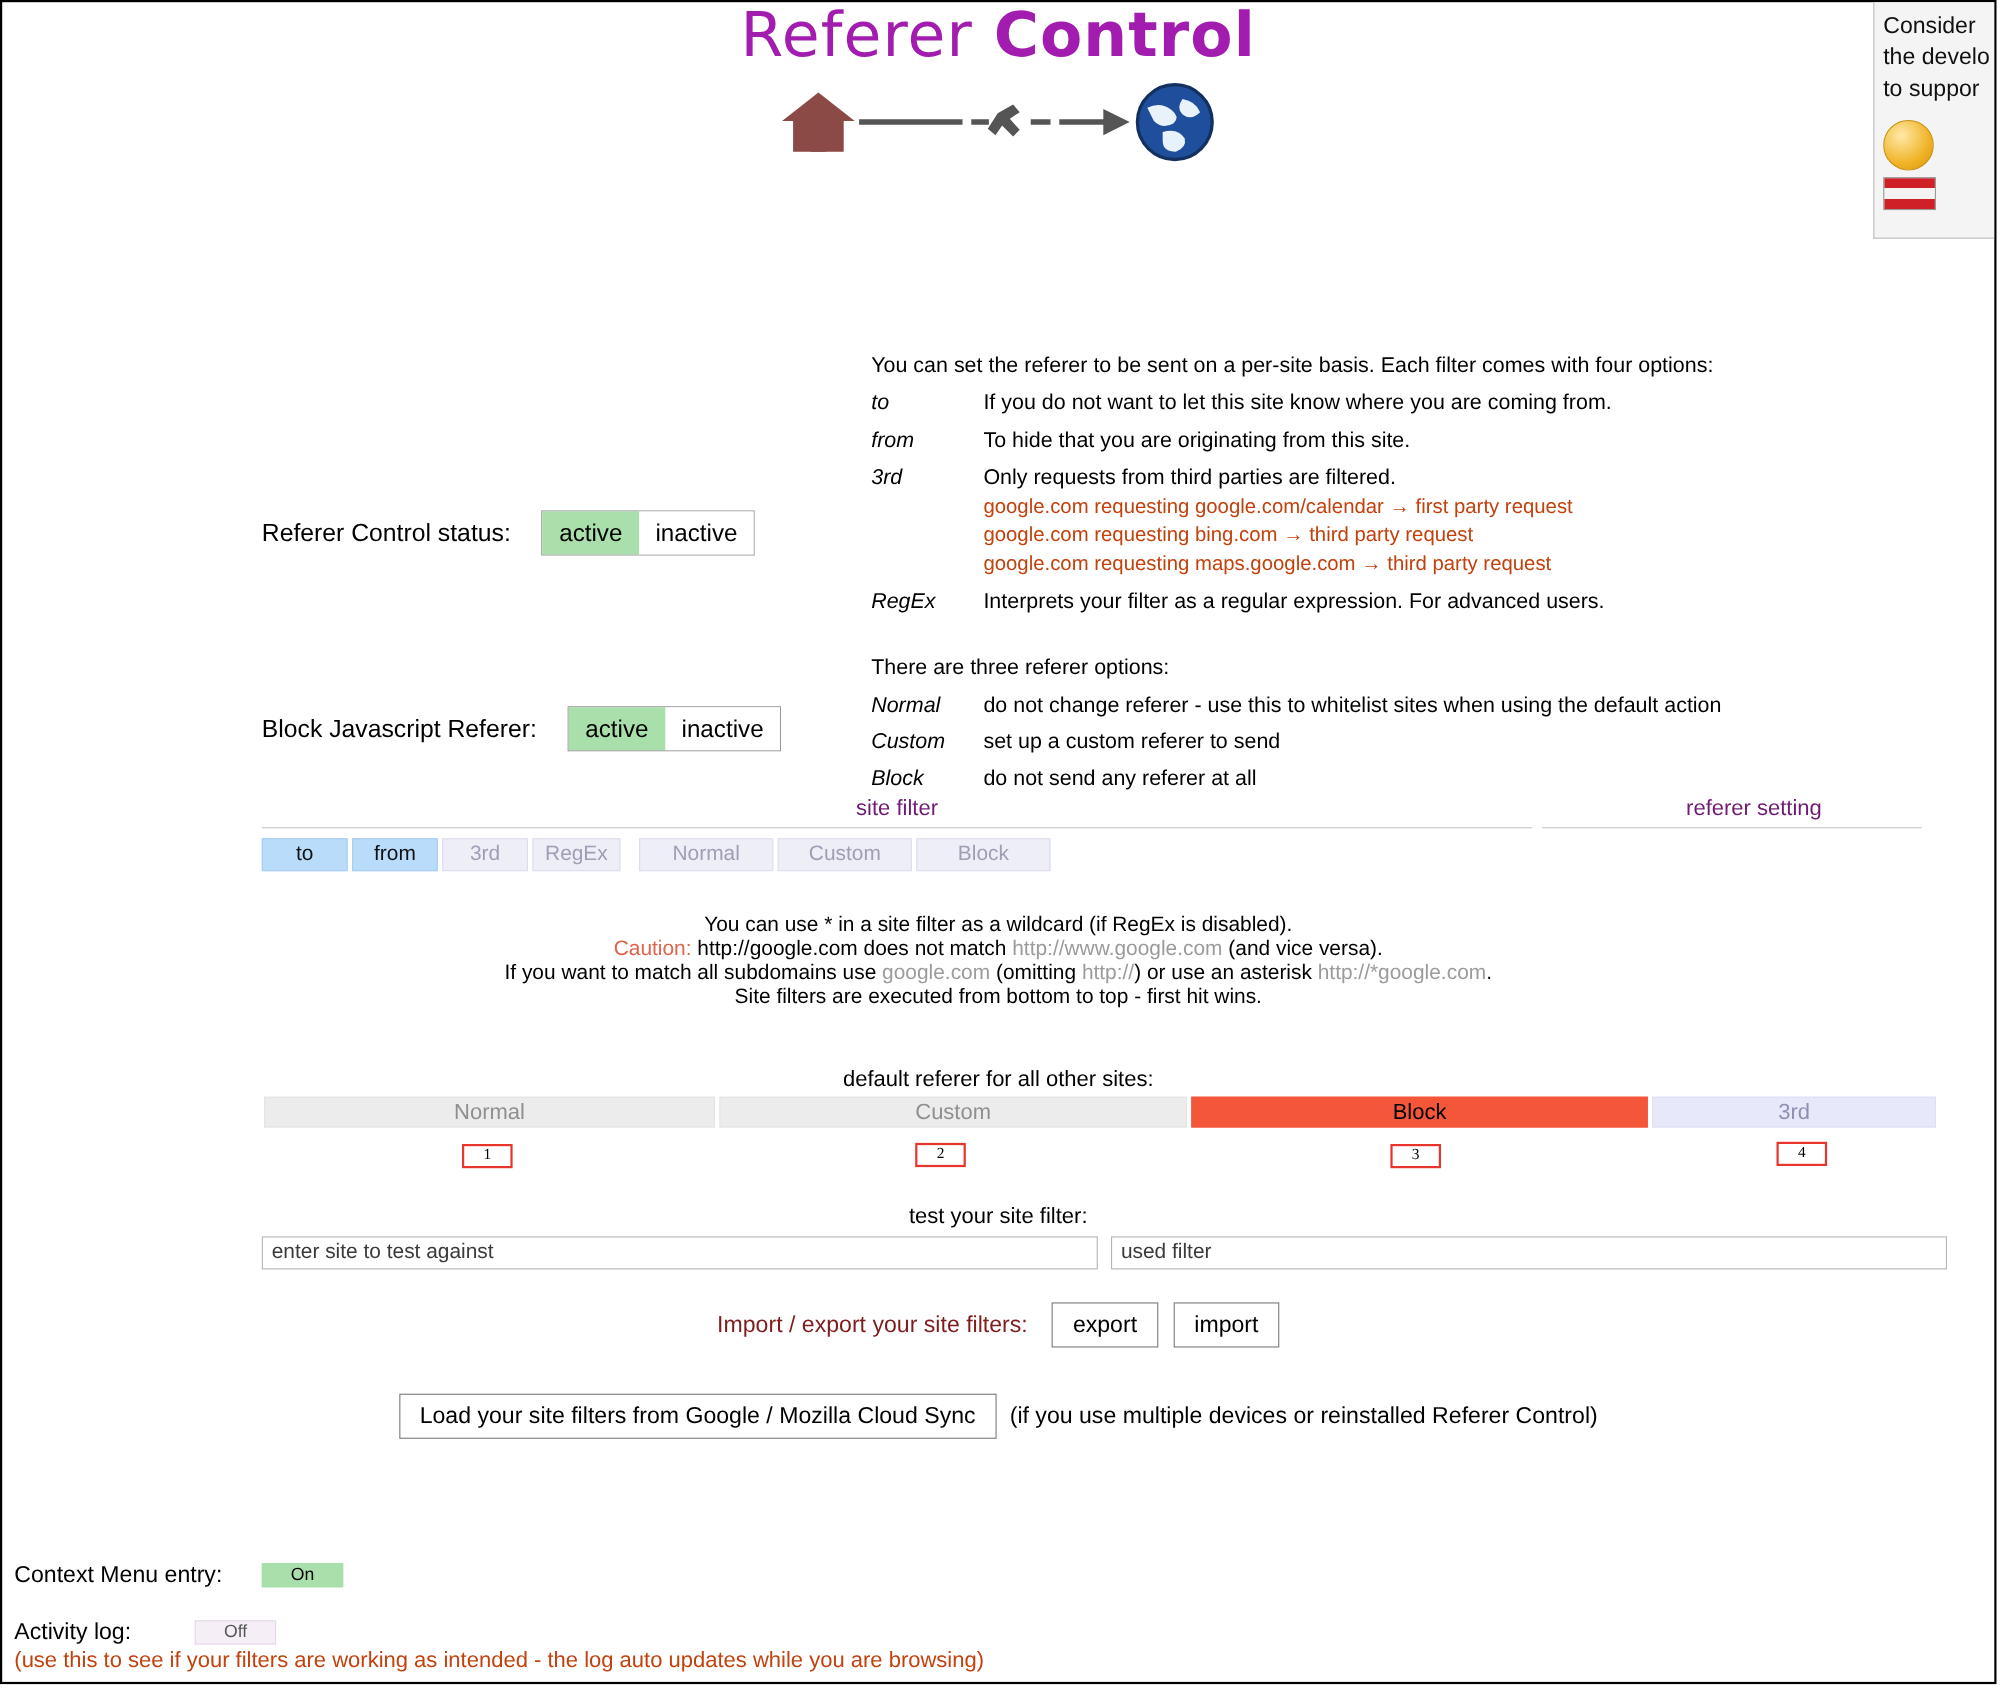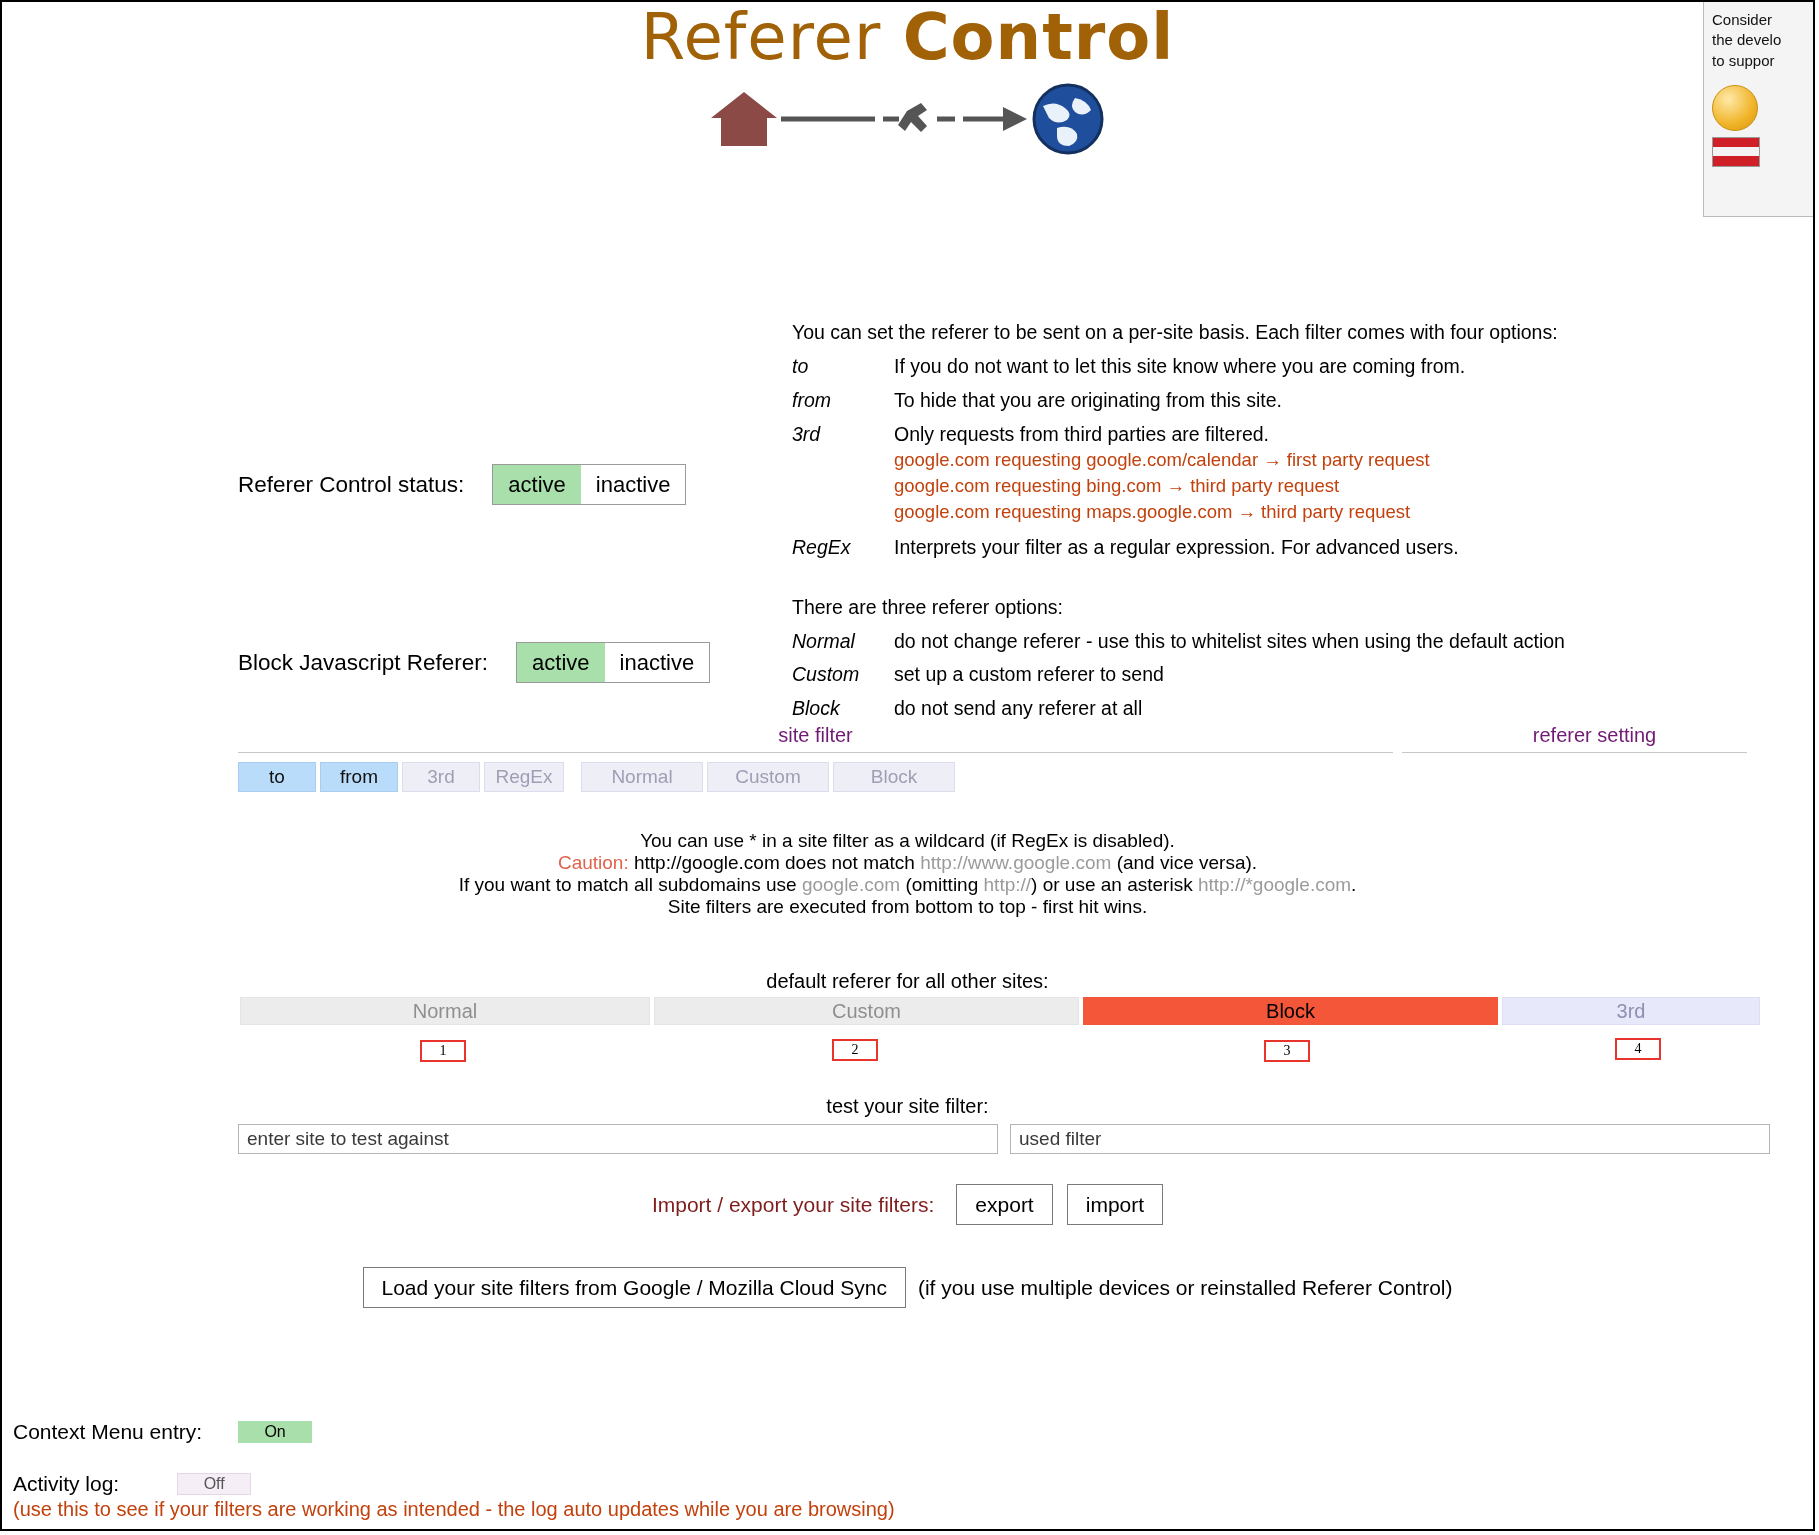--- a/index.html
+++ b/index.html
@@ -25,24 +25,24 @@
     overflow: hidden;
   }
   
   .header {
     width: 100%;
     text-align: center;
     padding-top: 2px;
   }
   .logo-title {
     font-family: "DejaVu Sans", sans-serif;
-    font-size: 64px;
+    font-size: 56px;
     line-height: 1.05;
     letter-spacing: 1px;
-    color: #a16207;
+    color: #a21caf;
     font-weight: 400;
   }
   .logo-title .bold { font-weight: 700; }
   .logo-graphic {
     margin-top: 8px;
     display: flex;
     align-items: center;
     justify-content: center;
     gap: 0;
     height: 80px;
@@ -52,21 +52,21 @@
     position: absolute;
     right: 0;
     top: 0;
     width: 110px;
     height: 215px;
     background: #f4f4f4;
     border-left: 1px solid #bbb;
     border-bottom: 1px solid #bbb;
     box-sizing: border-box;
     padding: 8px 0 0 8px;
-    font-size: 15px;
+    font-size: 21px;
     color: #111;
     line-height: 1.35;
     overflow: hidden;
   }
   .donate-coin {
     margin-top: 14px;
     width: 44px;
     height: 44px;
     border-radius: 50%;
     background: radial-gradient(circle at 35% 30%, #ffe9a8, #f0b429 60%, #d99406);

